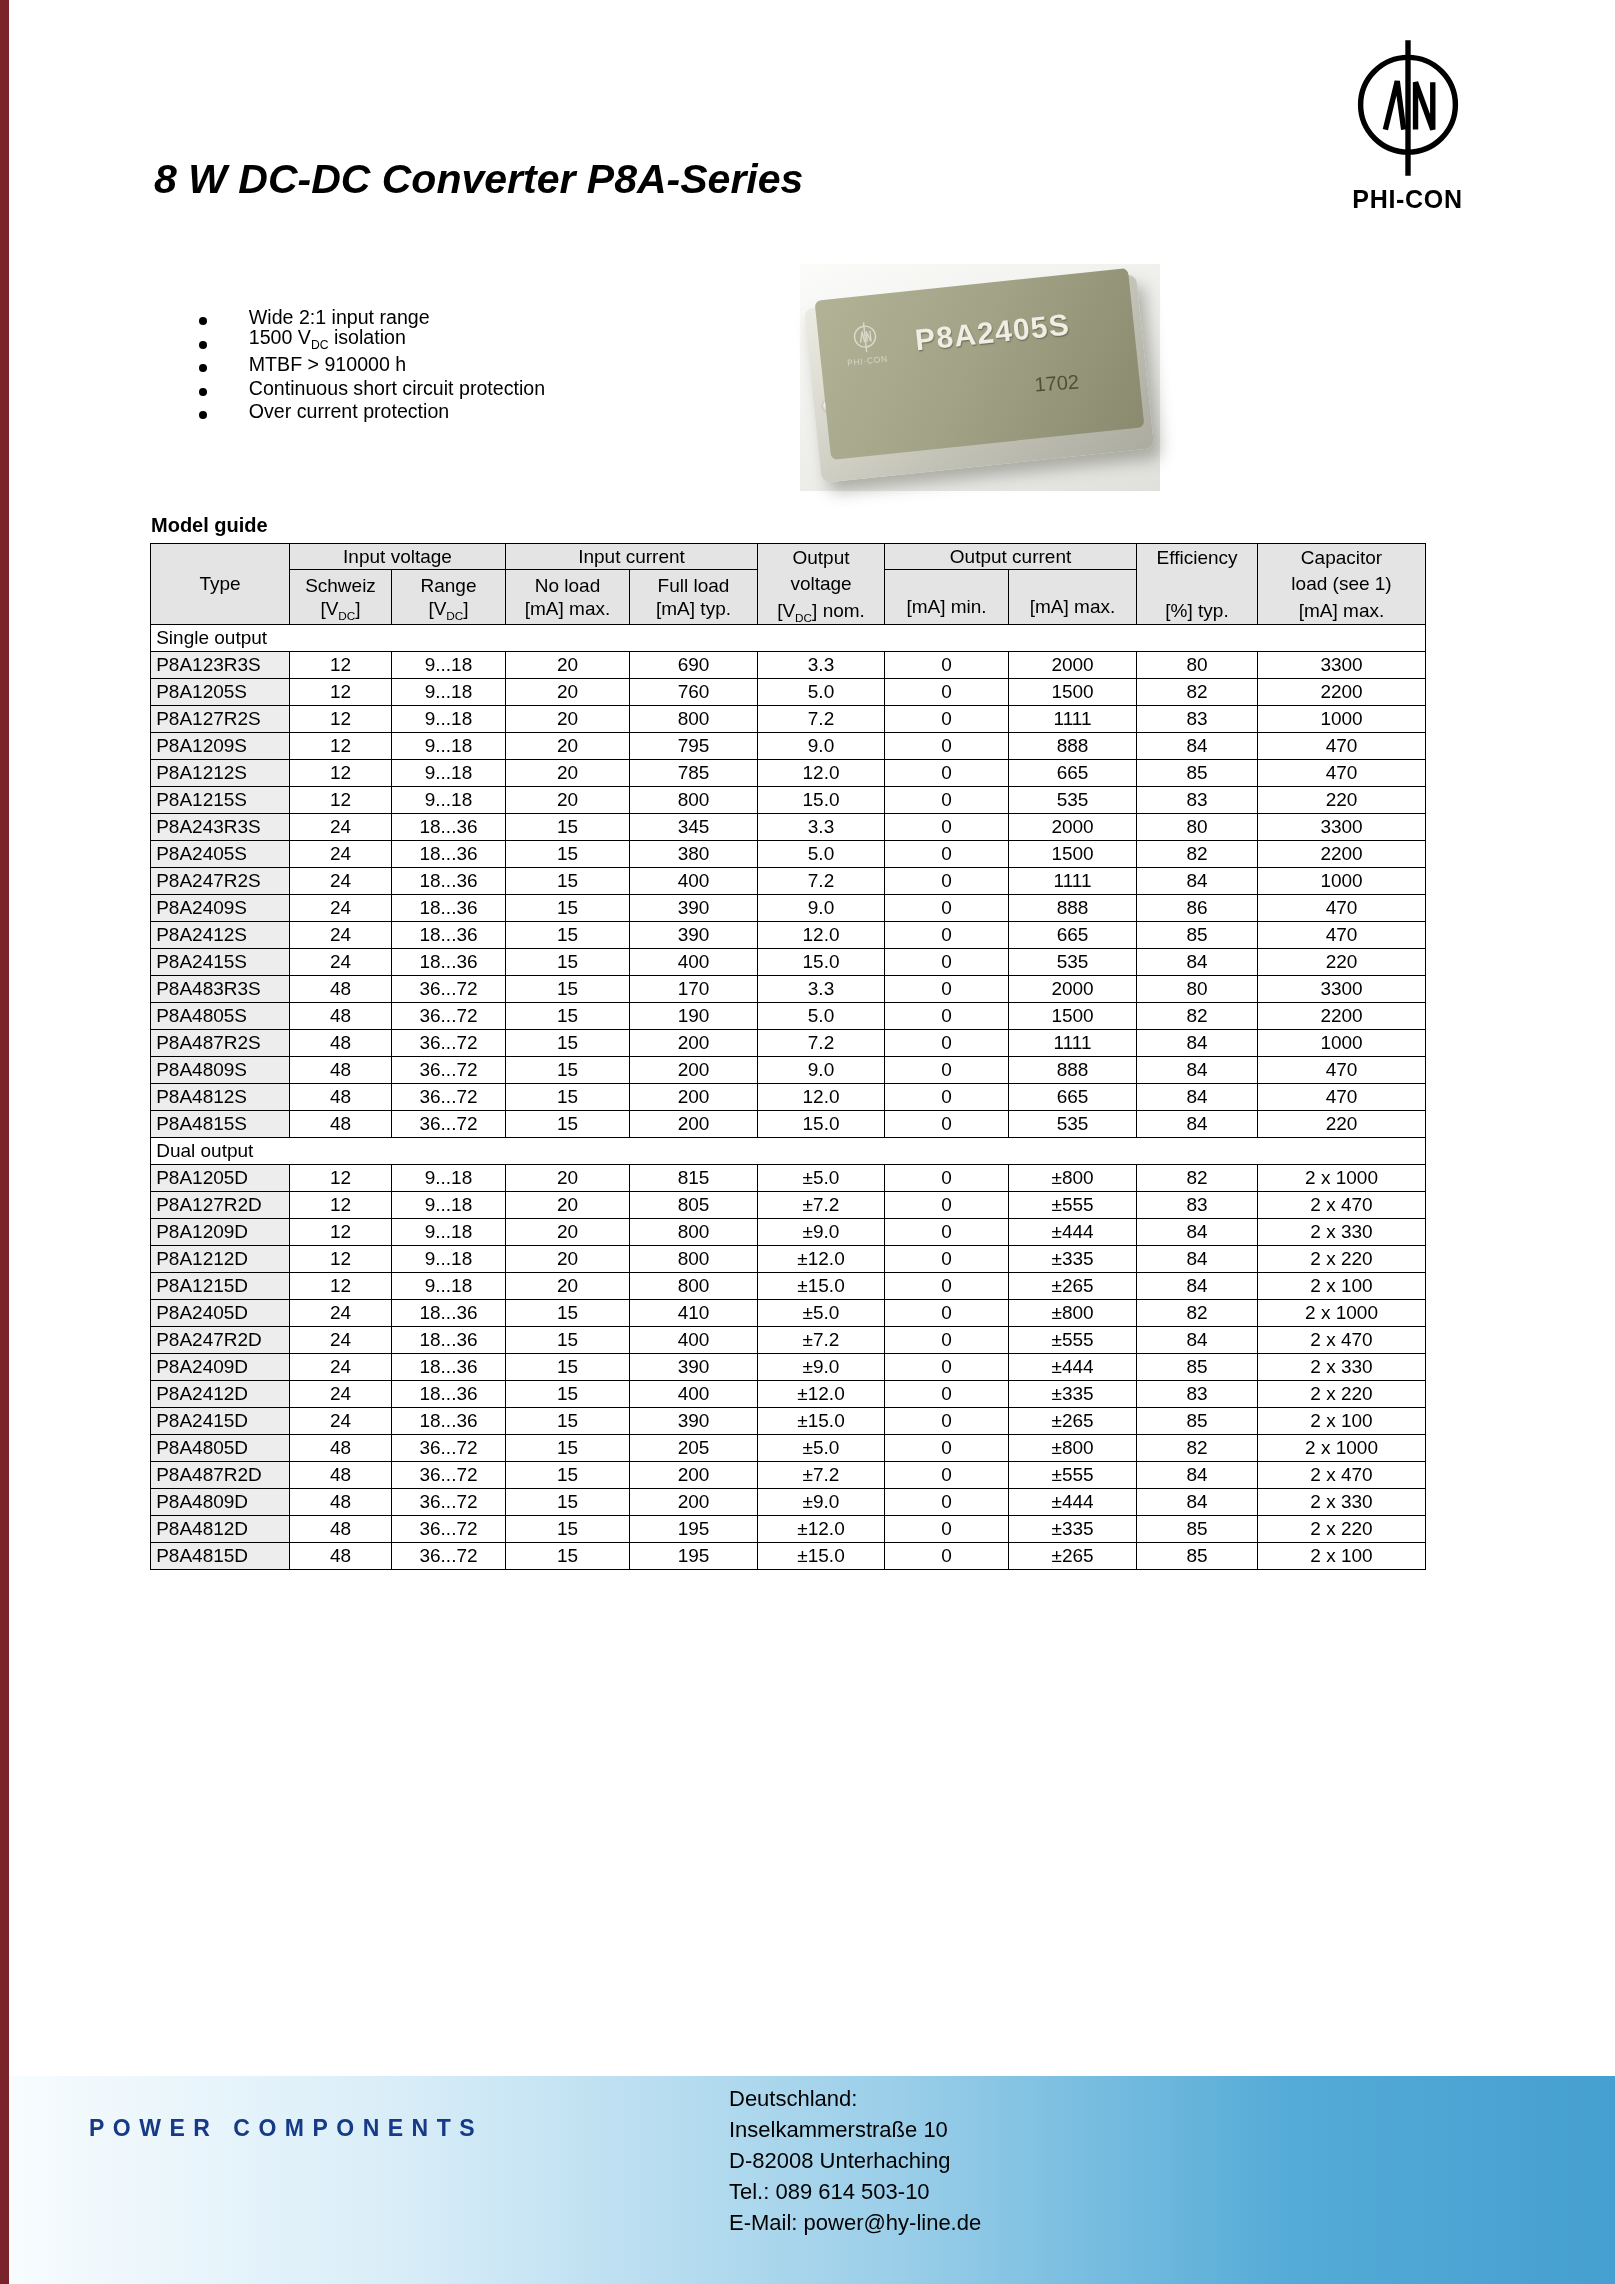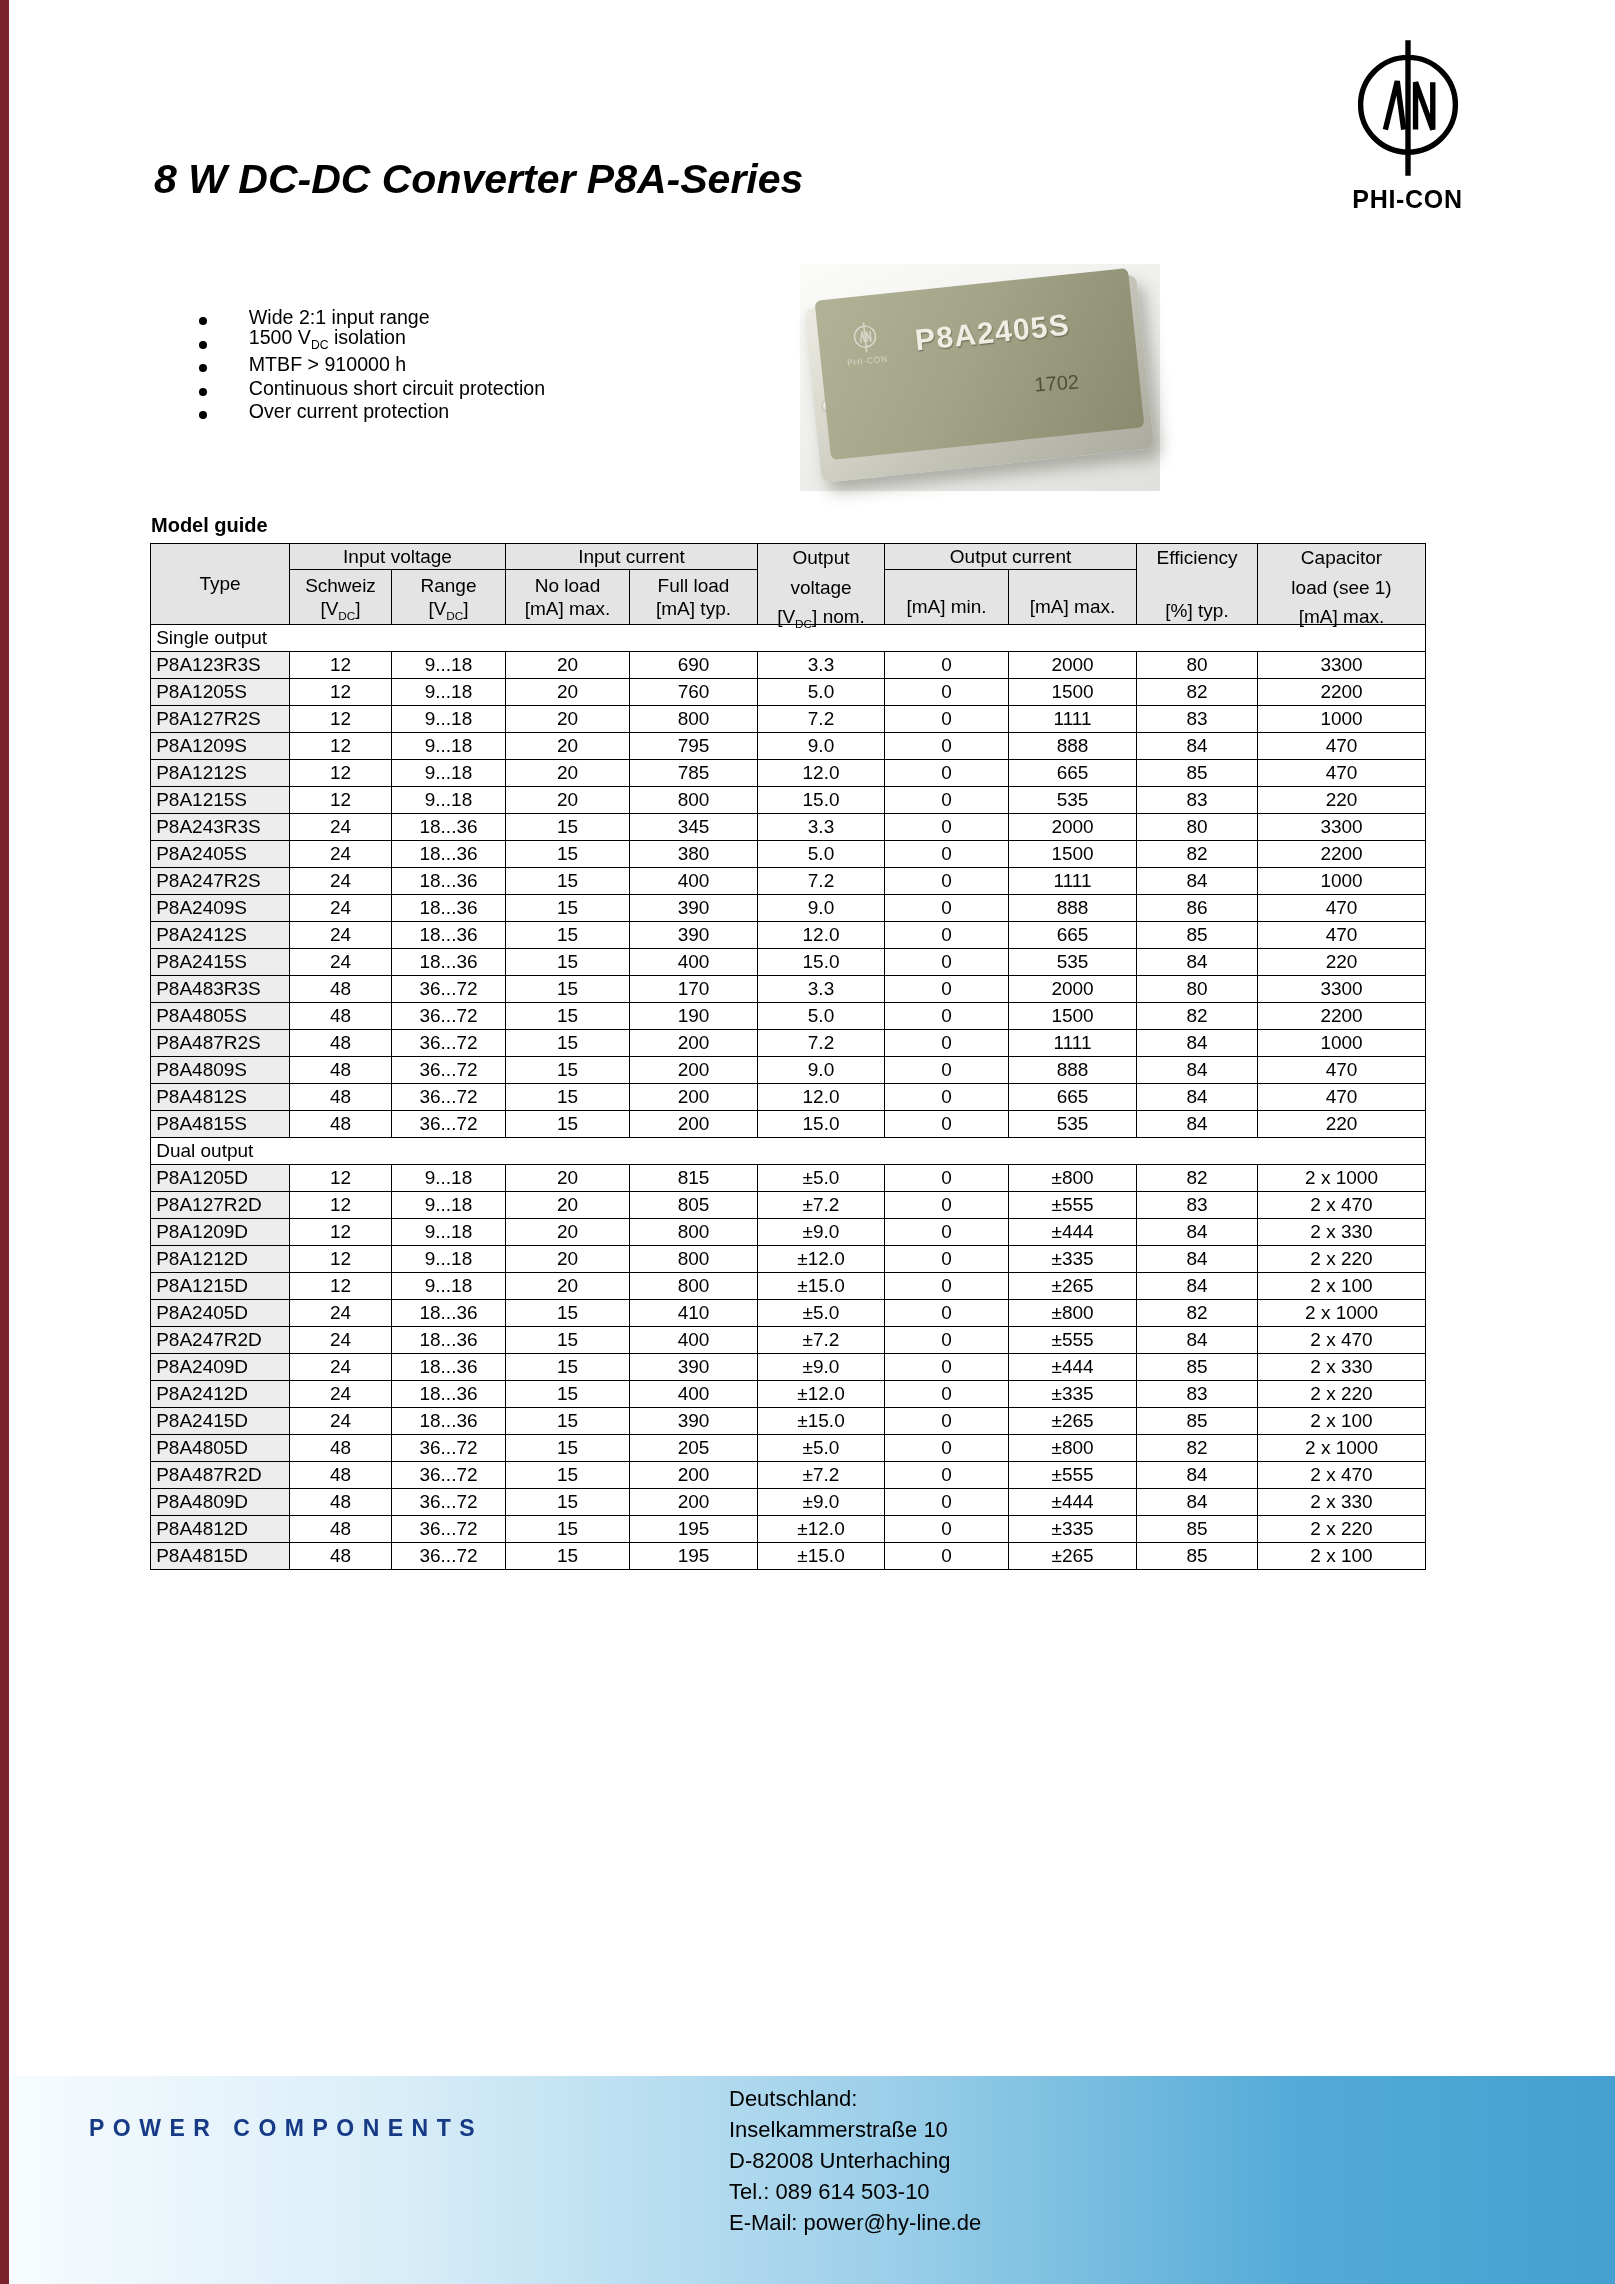--- a/index.html
+++ b/index.html
@@ -47,21 +47,21 @@
   .model-guide{position:absolute;left:151px;top:514px;font-size:20px;font-weight:bold;}
 
   .model-table{position:absolute;left:150px;top:543px;width:1274px;border-collapse:collapse;
     table-layout:fixed;font-size:19px;}
   .model-table th,.model-table td{border:1.3px solid #000;padding:0 5.2px;}
   .model-table th{background:#e4e4e4;font-weight:normal;text-align:center;line-height:23.5px;}
   .hrow1{height:26px;}
   .hrow2{height:55px;}
   .hrow2 th{vertical-align:middle;}
   .unit-only{vertical-align:bottom !important;padding-bottom:5.2px !important;}
-  .vstack{display:flex;flex-direction:column;justify-content:space-between;height:76px;padding:1.3px 0;gap:6px;}
+  .vstack{display:flex;flex-direction:column;justify-content:space-between;height:76px;padding:1.3px 0;}
   .model-table sub{font-size:0.62em;line-height:0;}
   .model-table tbody tr{height:27px;}
   .model-table tbody td{text-align:center;line-height:22px;background:#fff;}
   .model-table td.type-cell{text-align:left;background:#ededed;}
   .model-table td.section-cell{text-align:left;background:#fff;}
 
   
   .page-num{position:absolute;left:0;top:1993px;width:1574px;text-align:center;font-size:20px;}
 
   

